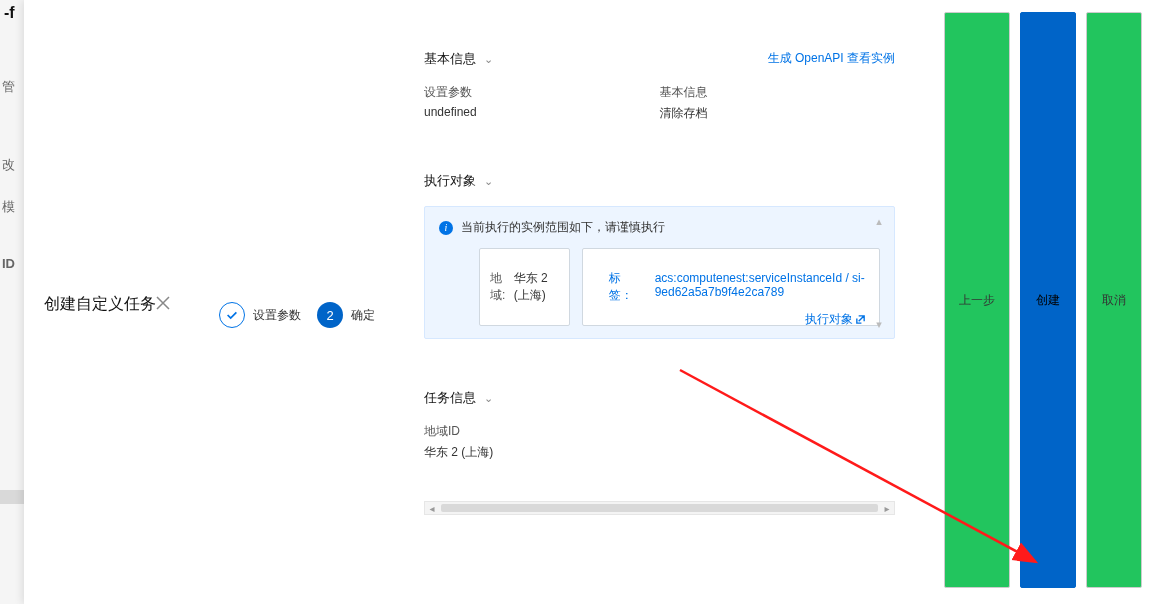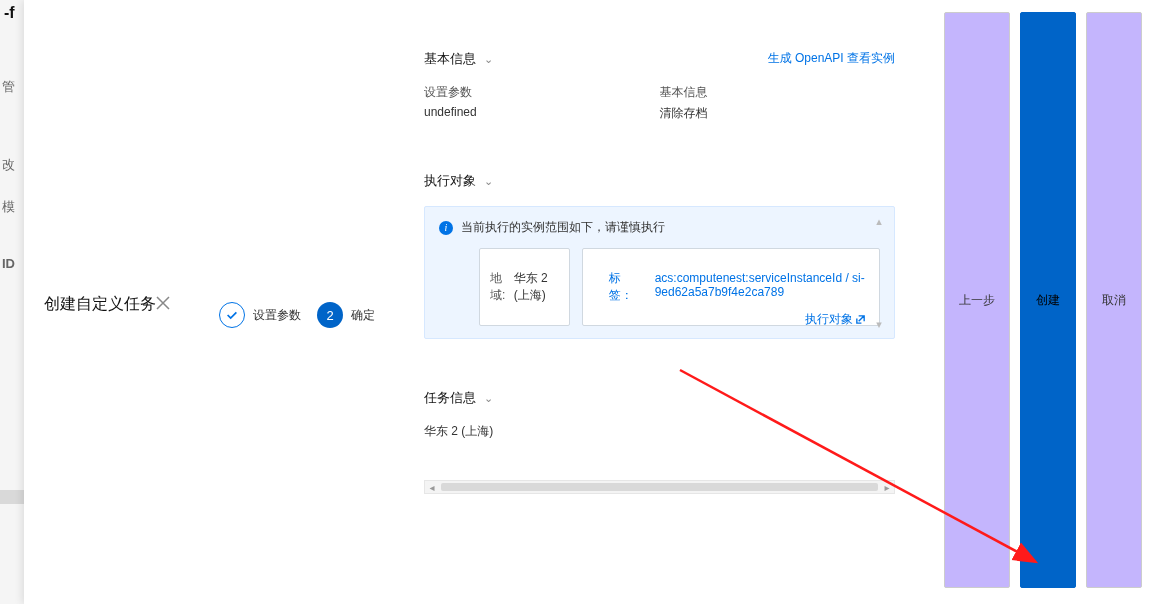--- a/index.html
+++ b/index.html
@@ -166,21 +166,21 @@
     gap: 10px;
     background: #fff;
   }
   .btn {
     min-width: 56px;
     padding: 6px 14px;
     font-size: 12px;
     border-radius: 2px;
     cursor: pointer;
     border: 1px solid #ccc;
-    background: #c4b5fd;
+    background: #22c55e;
     color: #333;
   }
   .btn-primary {
     background: #0064c8;
     border-color: #0064c8;
     color: #000000;
   }
 
   .arrow-overlay {
     position: absolute;
@@ -274,20 +274,21 @@
         <div class="scroll-affordance scroll-down">▾</div>
       </div>
     </div>
 
     <div class="section" style="margin-top:34px;">
       <div class="section-header">
         <span>任务信息</span>
         <span class="chevron">⌄</span>
       </div>
       <div style="margin-top:10px;">
+        <div class="field-label">地域ID</div>
         <div class="field-value">华东 2 (上海)</div>
       </div>
     </div>
 
     <div class="body-hscroll">
       <div class="hscroll-arrow">◂</div>
       <div class="hscroll-thumb"></div>
       <div class="hscroll-arrow" style="margin-left:auto;">▸</div>
     </div>
 

